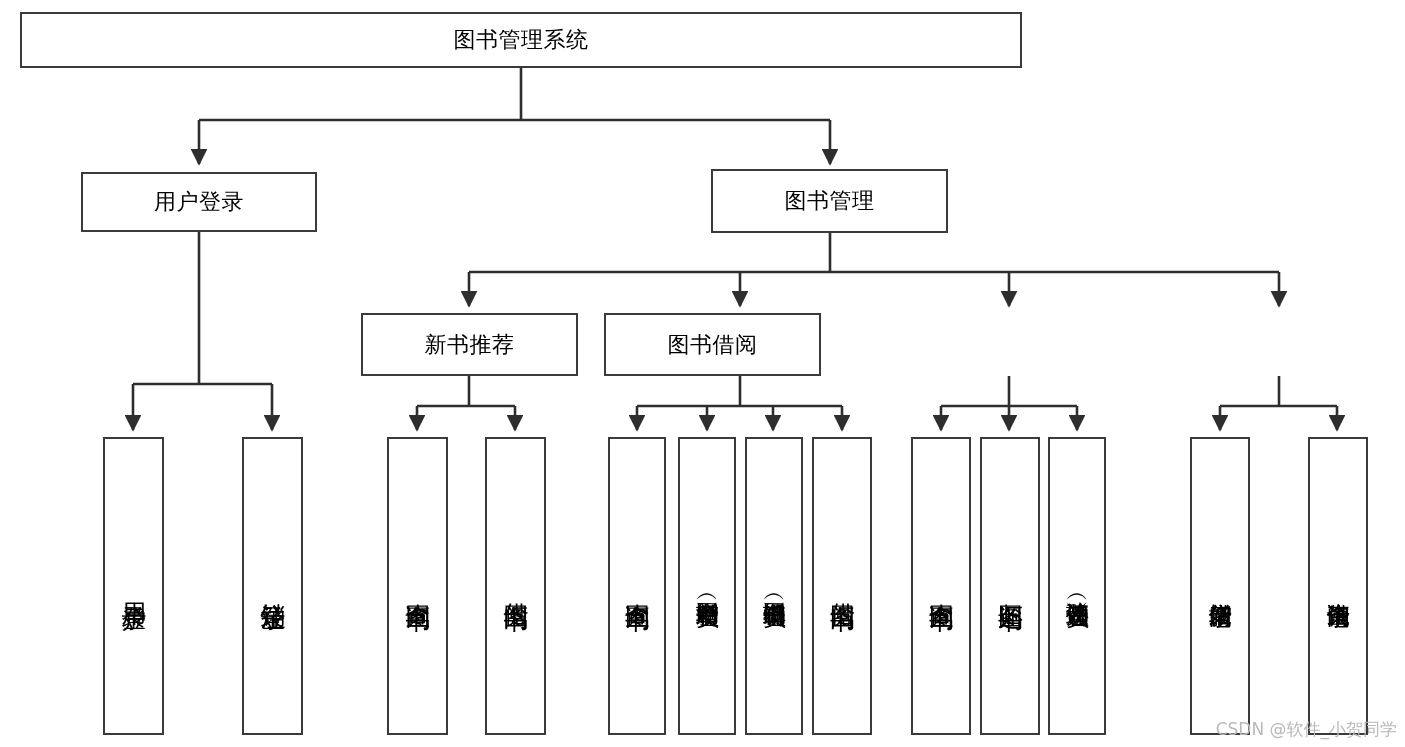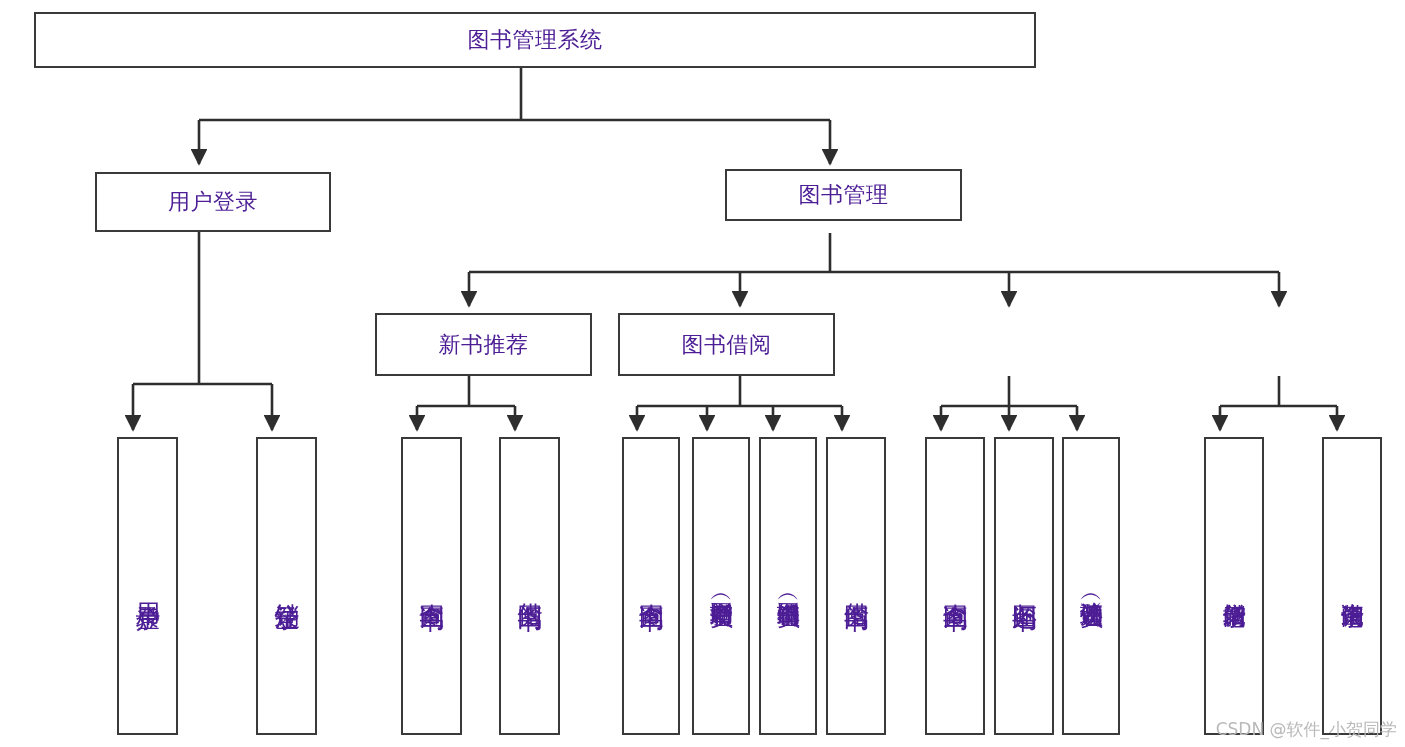--- a/index.html
+++ b/index.html
@@ -27,22 +27,21 @@
     pointer-events: none;
   }
   .node {
     position: absolute;
     box-sizing: border-box;
     border: 2.5px solid #3a3a3a;
     background: #ffffff;
     display: flex;
     align-items: center;
     justify-content: center;
-    color: #4c1d95;
-    margin-left: 14px;
+    color: #000000;
   }
   .node .label {
     display: block;
     text-align: center;
     line-height: 1.08;
   }
   
   .node.horiz .label {
     font-size: 22px;
     letter-spacing: 0.5px;
@@ -133,21 +132,21 @@
     </g>
   </svg>
 
   <div class="node horiz" style="left:20px; top:12px; width:1002px; height:56px;">
     <span class="label">图书管理系统</span>
   </div>
 
   <div class="node horiz" style="left:81px; top:172px; width:236px; height:60px;">
     <span class="label">用户登录</span>
   </div>
-  <div class="node horiz" style="left:711px; top:169px; width:237px; height:52px;">
+  <div class="node horiz" style="left:711px; top:169px; width:237px; height:64px;">
     <span class="label">图书管理</span>
   </div>
 
   <div class="node horiz" style="left:361px; top:313px; width:217px; height:63px;">
     <span class="label">新书推荐</span>
   </div>
   <div class="node horiz" style="left:604px; top:313px; width:217px; height:63px;">
     <span class="label">图书借阅</span>
   </div>
 

